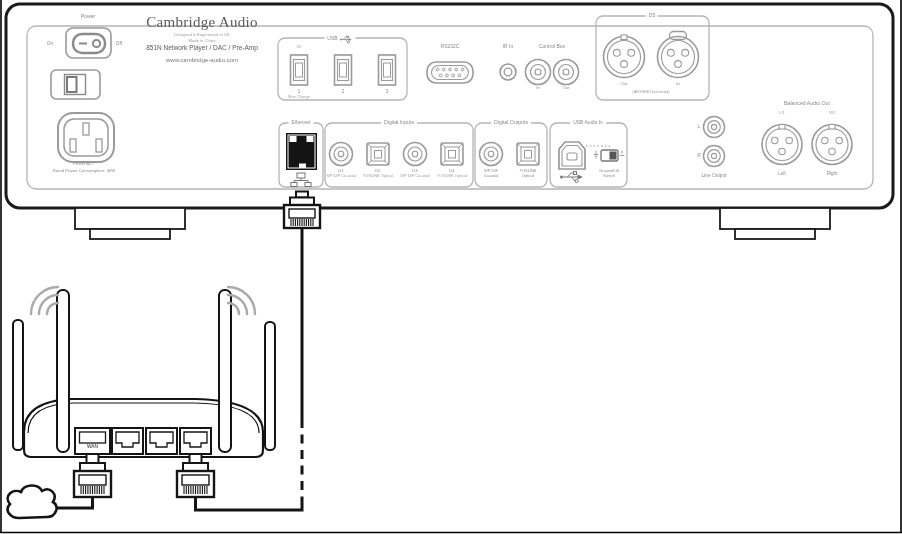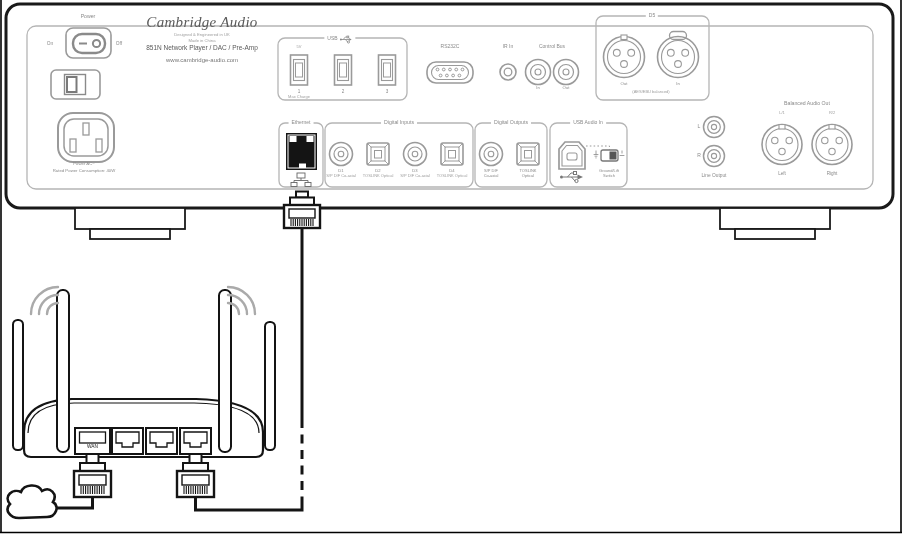--- a/index.html
+++ b/index.html
@@ -2,21 +2,21 @@
 <html><head>
 <meta charset="utf-8">
 <style>
   html,body{margin:0;padding:0;background:#fff}
   .canvas{position:relative;width:902px;height:534px;background:#fff;overflow:hidden;
           font-family:"Liberation Sans",sans-serif}
   .canvas > svg{position:absolute;left:0;top:0}
   .lbl{position:absolute;transform:translateX(-50%);white-space:nowrap;color:#8a8a8a;line-height:1.1}
   .tag{position:absolute;transform:translateX(-50%);white-space:nowrap;color:#8a8a8a;background:#fff;
        padding:0 3px;line-height:1.1;display:flex;align-items:center;gap:2px}
-  .logo{font-family:"Liberation Serif",serif;font-style:italic;color:#5a5a5a;letter-spacing:.3px}
+  .logo{font-family:"Liberation Serif",serif;color:#5a5a5a;letter-spacing:.3px}
   .muted{color:#9e9e9e}
   .dark{color:#1a1a1a}
 </style>
 </head>
 <body>
 
 <div class="canvas">
 
 <svg width="902" height="534" viewBox="0 0 902 534">
 

